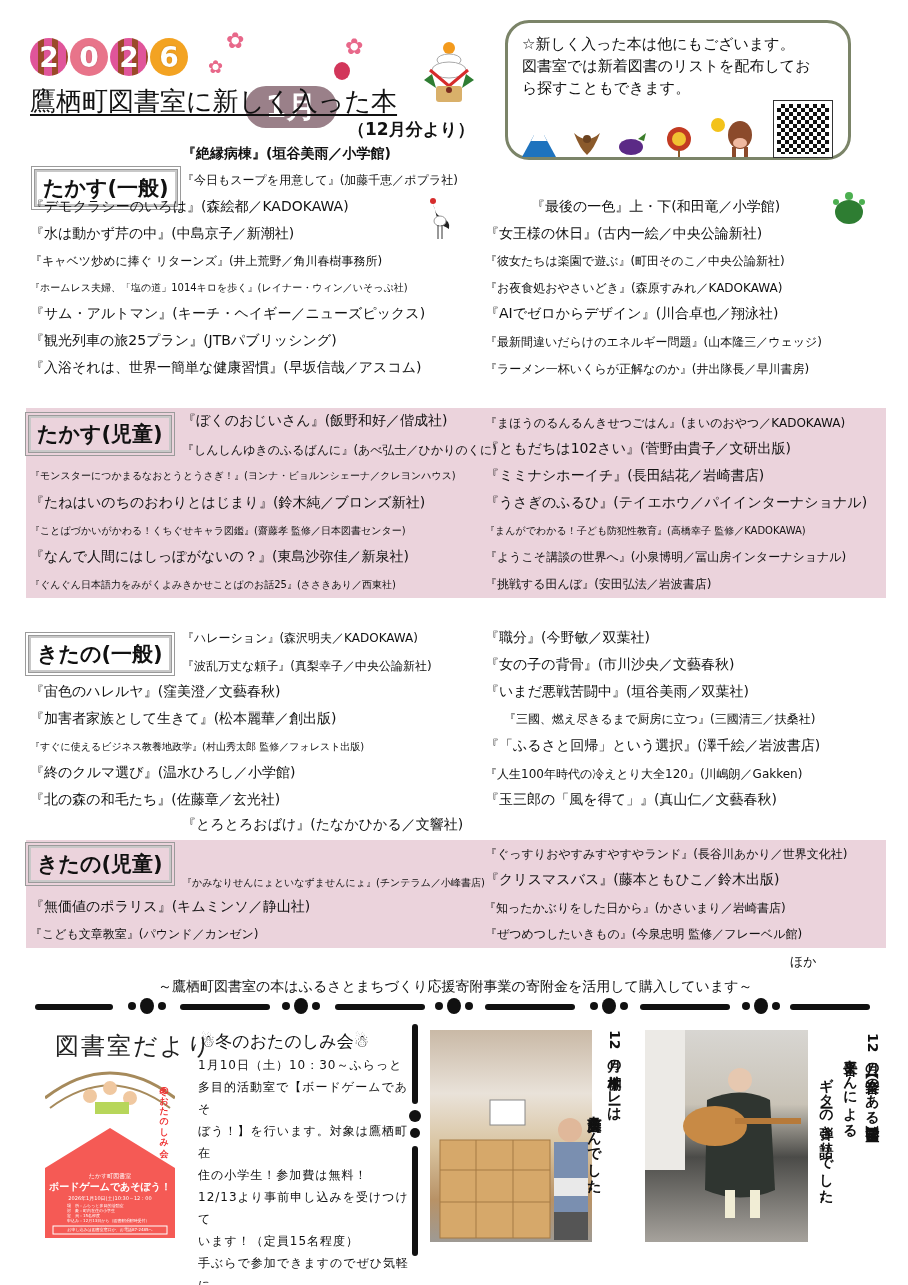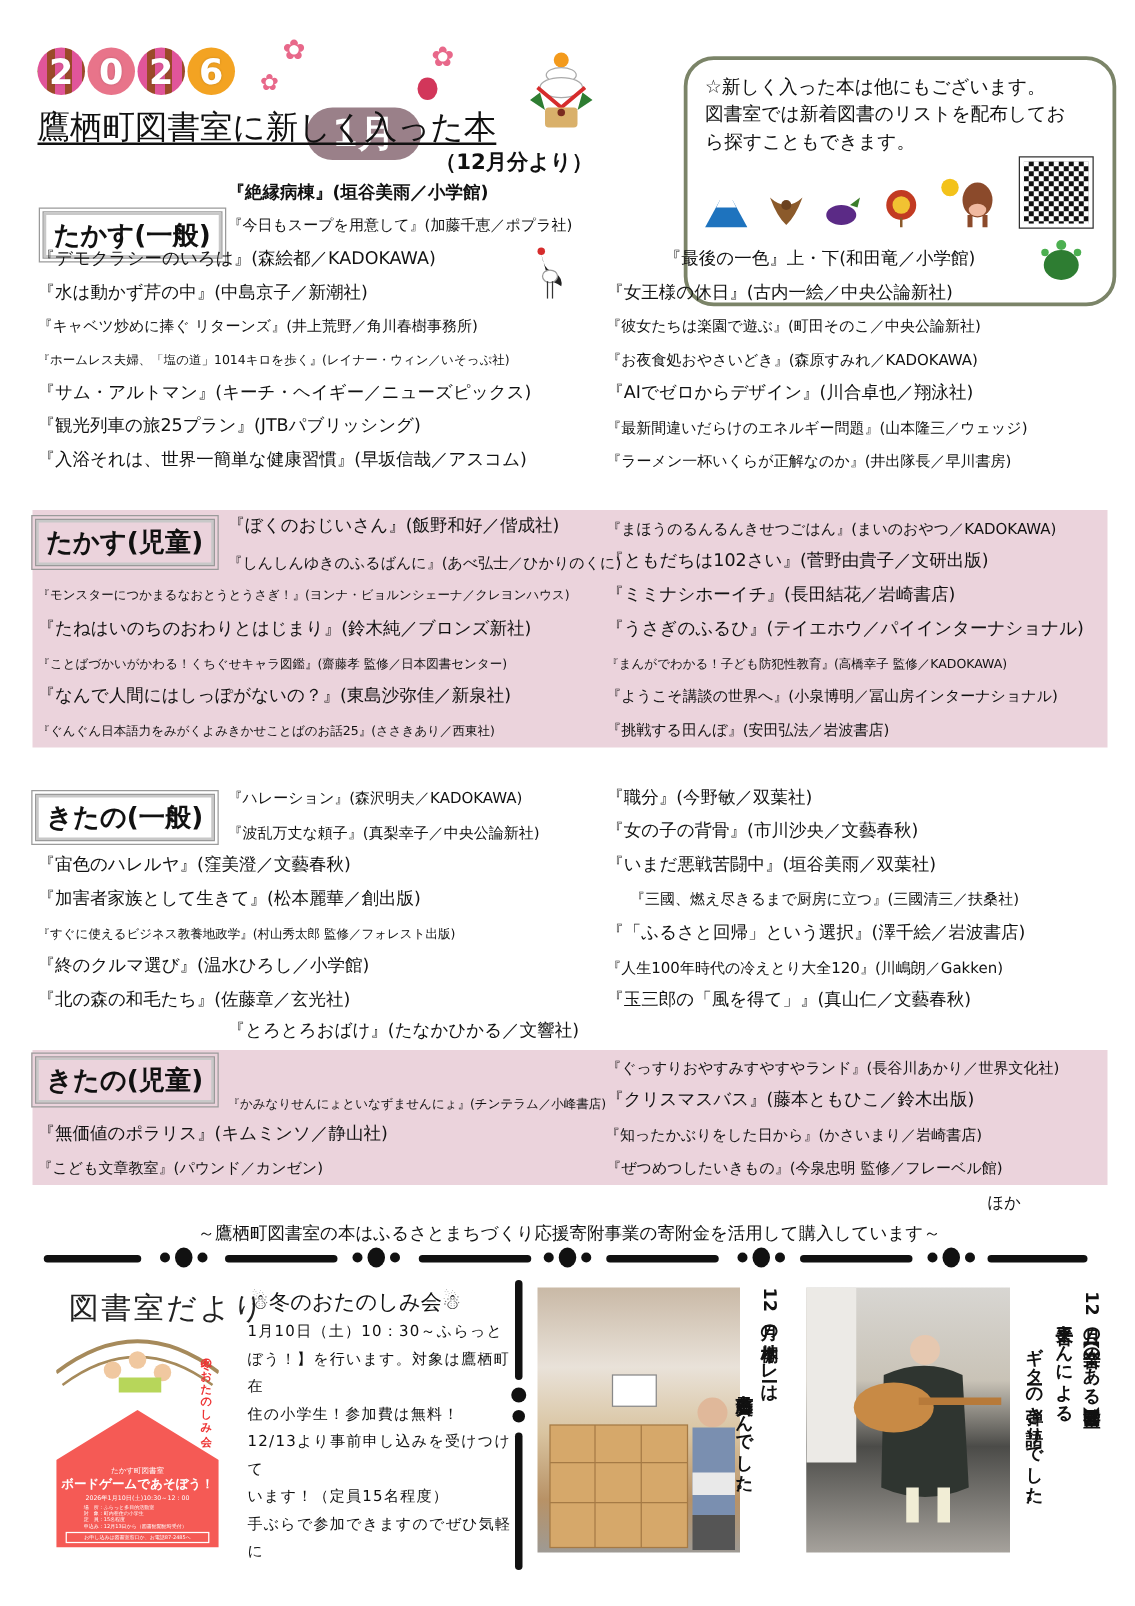--- a/index.html
+++ b/index.html
@@ -17,21 +17,21 @@
   .yb2 { background: #e8748a; }
   .yb3 { background: repeating-linear-gradient(90deg, #e0559a 0 8px, #9b4a2a 8px 14px); }
   .yb4 { background: #f3a322; }
   .blossom { font-size: 22px; color: #e8688a; }
   .month-pill { left: 245px; top: 38px; width: 92px; height: 42px; border-radius: 22px; background: #9a8089; color: #fff;
     font-size: 30px; font-weight: bold; display: flex; align-items: center; justify-content: center; margin-top: 48px; }
   .title-main { left: 30px; top: 84px; font-size: 26px; text-decoration: underline; text-underline-offset: 4px; letter-spacing: 0px; }
   .subtitle { left: 348px; top: 118px; font-size: 17px; font-weight: bold; }
   .kagami { left: 420px; top: 40px; width: 58px; height: 64px; }
 
-  .notice-box { left: 505px; top: 45px; width: 346px; height: 200px; border: 3px solid #7b8468; border-radius: 24px; padding: 10px 14px; font-size: 15px; line-height: 22px; margin-left: 42px; }
+  .notice-box { left: 505px; top: 20px; width: 346px; height: 140px; border: 3px solid #7b8468; border-radius: 24px; padding: 10px 14px; font-size: 15px; line-height: 22px; }
   .notice-icons { display: flex; align-items: flex-end; gap: 16px; margin-top: 2px; }
   .qr { width: 58px; height: 56px; background:
       repeating-conic-gradient(#111 0 25%, #fff 0 50%) 0 0/8px 8px; border: 3px solid #fff; outline: 1px solid #333; }
 
   
   .sec-label { position: absolute; border: 4px double #9a9a9a; background: #fff; padding: 4px 8px; font-size: 21px; font-weight: bold;
     box-shadow: inset 0 0 0 2px #c8c8c8; white-space: nowrap; }
   .sec-label.pink { background: #ebd3dc; }
   .pink-bg { position: absolute; background: #ebd3dc; }
 
@@ -252,20 +252,21 @@
     <div>場　所：ふらっと多目的活動室</div>
     <div>対　象：町内在住の小学生</div>
     <div>定　員：15名程度</div>
     <div>申込み：12月13日から（図書館開館時受付）</div>
   </div>
   <div class="abs" style="left:10px;top:169px;width:110px;text-align:center;color:#fff;font-size:4px;">お申し込みは図書室窓口か、お電話87-2485へ</div>
 </div>
 
 <div class="abs event-body">
   <div>1月10日（土）10：30～ふらっと</div>
+  <div>多目的活動室で【ボードゲームであそ</div>
   <div>ぼう！】を行います。対象は鷹栖町在</div>
   <div>住の小学生！参加費は無料！</div>
   <div>12/13より事前申し込みを受けつけて</div>
   <div>います！（定員15名程度）</div>
   <div>手ぶらで参加できますのでぜひ気軽に</div>
 
 </div>
 
 <div class="photo photo1">
   <svg width="162" height="212" viewBox="0 0 162 212">

